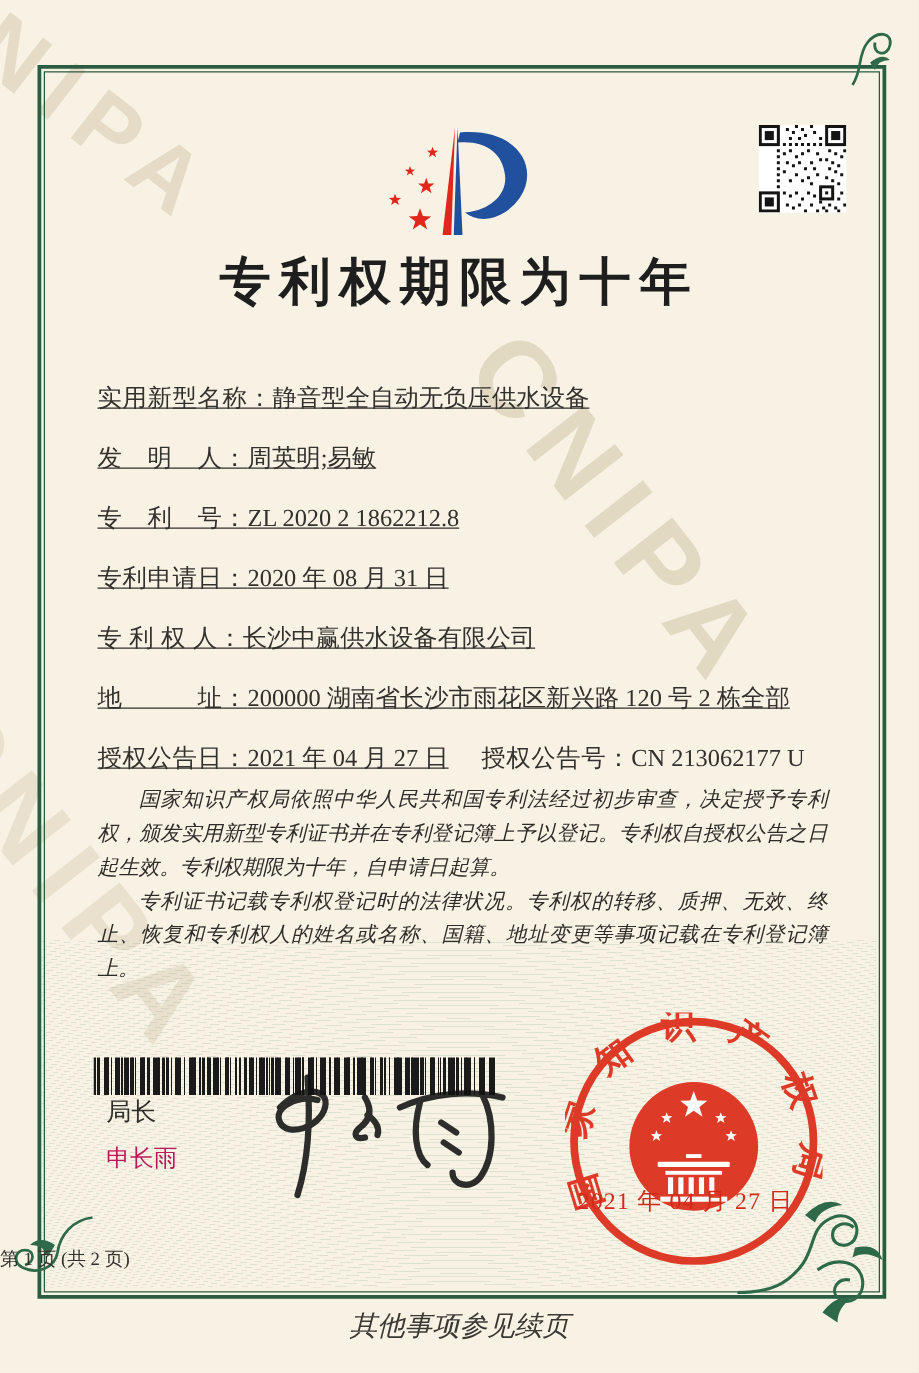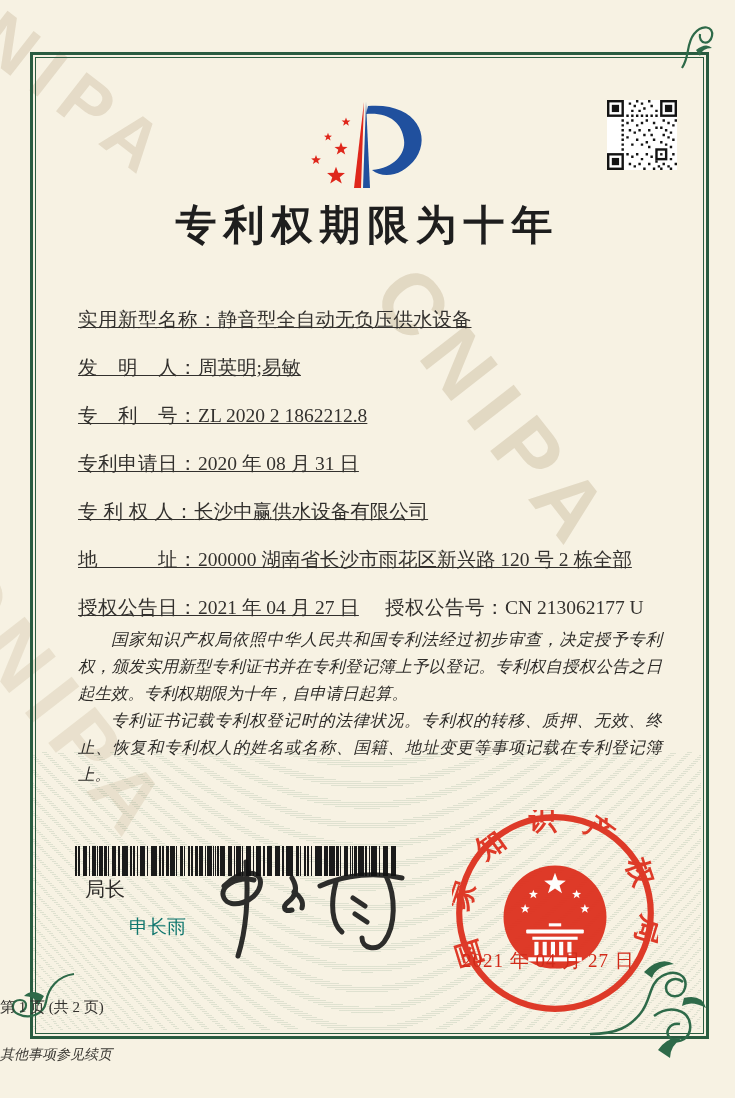--- a/index.html
+++ b/index.html
@@ -56,31 +56,31 @@
   }
   .paras p{margin:0;text-indent:2em;}
   
   .barcode{
     position:absolute;left:75px;top:846px;width:322px;height:30px;z-index:2;
     background-image:
       repeating-linear-gradient(90deg,#1a1a1a 0 2px,transparent 2px 4px,#1a1a1a 4px 5px,transparent 5px 8px,#1a1a1a 8px 12px,transparent 12px 14px,#1a1a1a 14px 15px,transparent 15px 18px,#1a1a1a 18px 21px,transparent 21px 22px,#1a1a1a 22px 23px,transparent 23px 26px,#1a1a1a 26px 28px,transparent 28px 29px),
       repeating-linear-gradient(90deg,transparent 0 3px,#1a1a1a 3px 4px,transparent 4px 9px,#1a1a1a 9px 12px,transparent 12px 17px,#1a1a1a 17px 18px,transparent 18px 24px,#1a1a1a 24px 26px,transparent 26px 31px,#1a1a1a 31px 32px,transparent 32px 38px,#1a1a1a 38px 41px);
   }
   .signer-title{position:absolute;left:85px;top:876px;font-size:20px;z-index:2;color:#2f2d2a;}
-  .signer-name{position:absolute;left:85px;top:914px;font-size:19px;z-index:2;color:#0f766e;margin-left:44px;}
+  .signer-name{position:absolute;left:85px;top:914px;font-size:19px;z-index:2;color:#be185d;}
   .signature{position:absolute;left:190px;top:852px;width:235px;height:112px;z-index:3;}
   .seal{position:absolute;left:452px;top:810px;width:206px;height:206px;z-index:3;opacity:.94;}
   .seal-date{
     position:absolute;left:462px;top:948px;z-index:4;white-space:nowrap;
     color:#d12a19;font-size:19px;letter-spacing:1px;
   }
   .page-info{position:absolute;left:0;right:0;top:998px;text-align:left;font-size:15px;color:#33312e;z-index:2;}
   .continuation{
-    position:absolute;left:0;right:0;top:1046px;z-index:2;
-    font-size:14px;font-style:italic;color:#3a3833;
+    position:absolute;left:0;right:0;top:1046px;text-align:center;z-index:2;
+    font-size:22px;font-style:italic;color:#3a3833;
   }
 </style>
 </head>
 <body>
 
 <div class="page">
 
   <div class="wm wm1">CNIPA</div>
   <div class="wm wm2">CNIPA</div>
   <div class="wm wm3">CNIPA</div>

